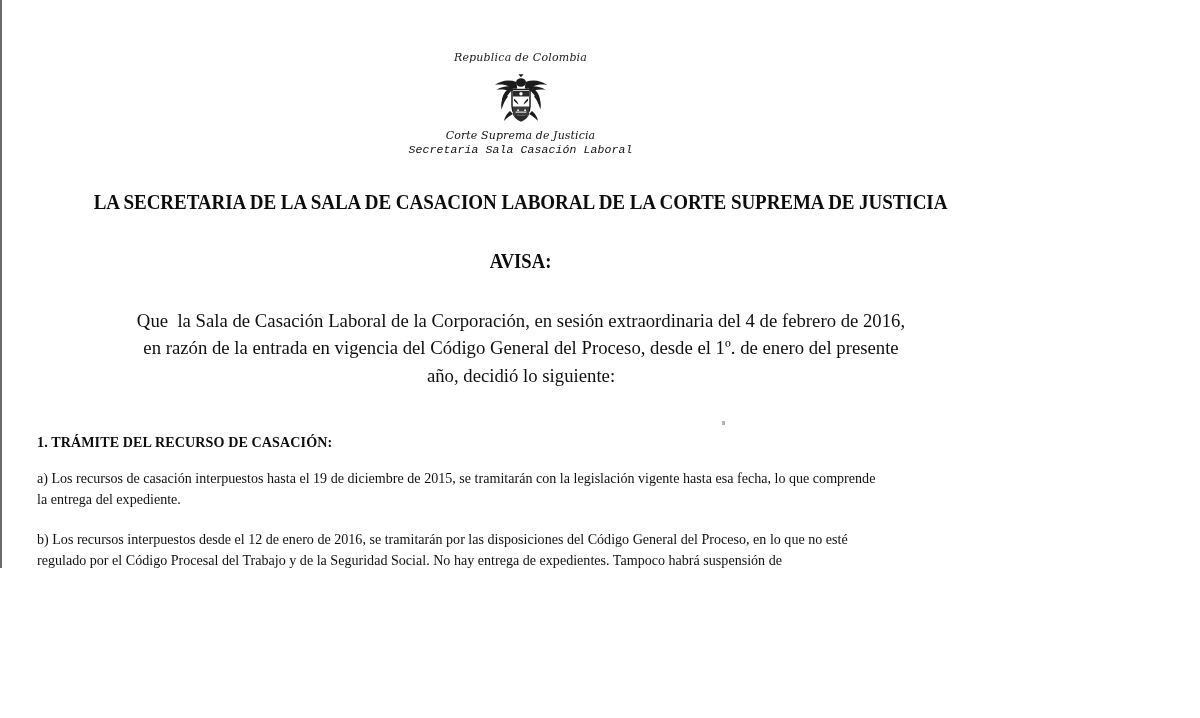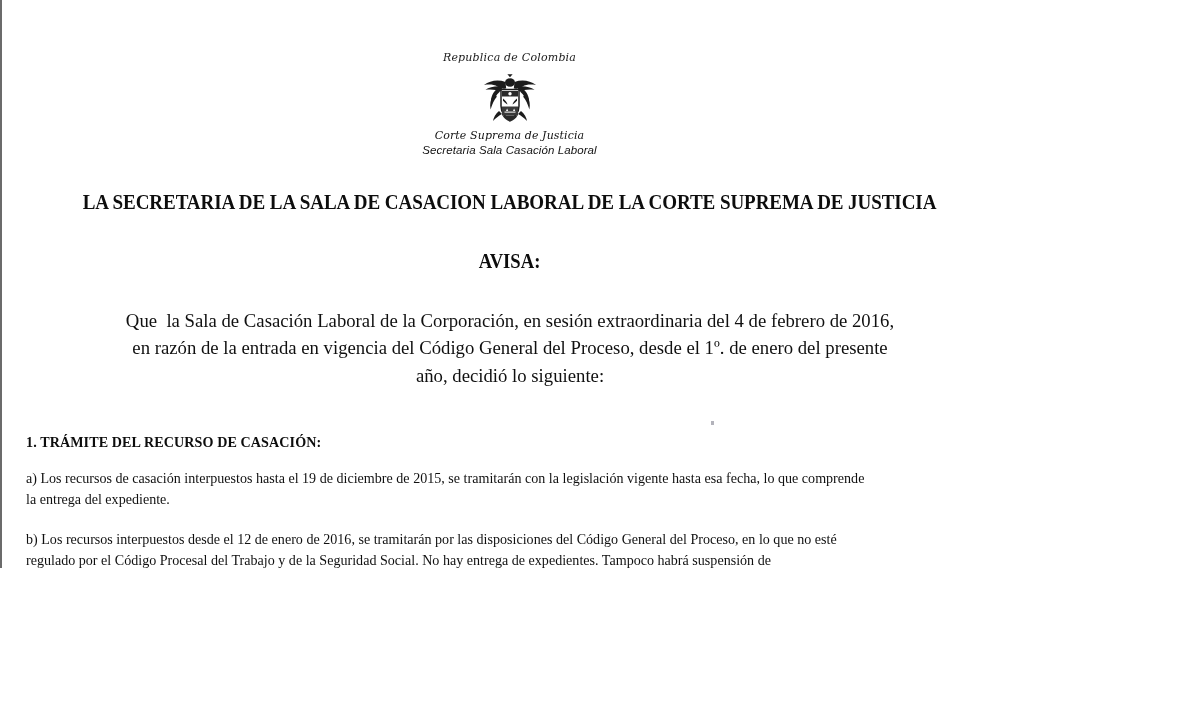--- a/index.html
+++ b/index.html
@@ -23,21 +23,21 @@
     width: 1200px;
     height: 568px;
     background: #ffffff;
     overflow: hidden;
     border-left: 2px solid #6b6b6b;
     box-sizing: border-box;
   }
 
   .page-inner {
     position: absolute;
-    left: 0;
+    left: 11px;
     top: 0;
     width: 1015px;
   }
 
   
   .letterhead {
     text-align: center;
     padding-top: 52px;
   }
   .letterhead .republic {
@@ -56,21 +56,21 @@
   .emblem-wrap svg { display: block; }
   .letterhead .court {
     font-family: "DejaVu Serif", serif;
     font-style: italic;
     font-size: 11px;
     color: #121212;
     line-height: 1.28;
     letter-spacing: 0.1px;
   }
   .letterhead .secretariat {
-    font-family: Liberation Sans, sans-serif;
+    font-family: Liberation Mono, monospace;
     font-style: italic;
     font-size: 11.5px;
     color: #121212;
     line-height: 1.28;
     letter-spacing: 0.1px;
   }
 
   
   .main-heading {
     margin-top: 33px;

